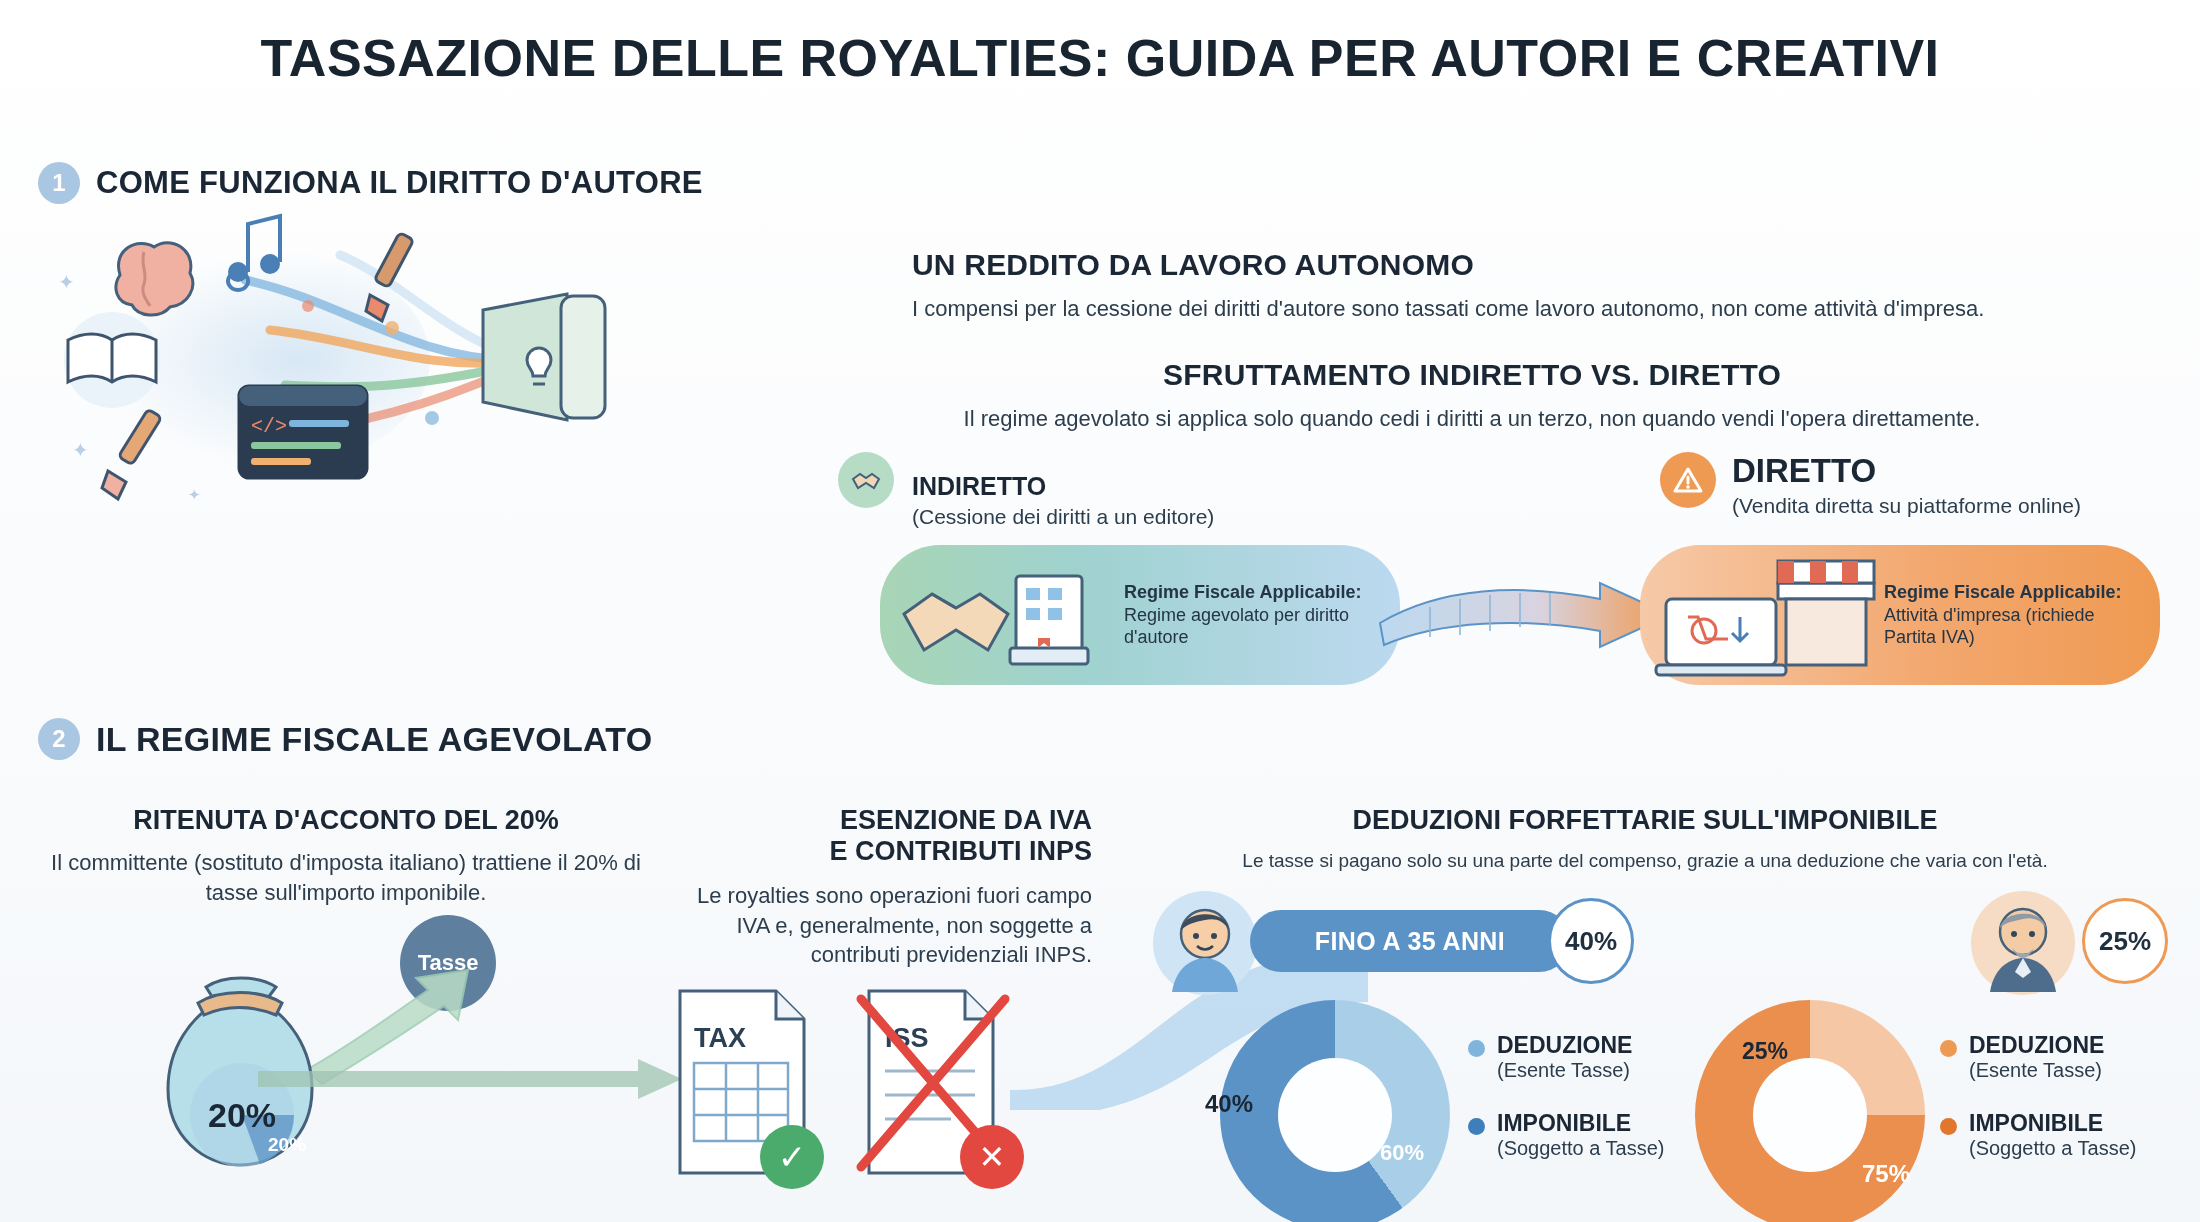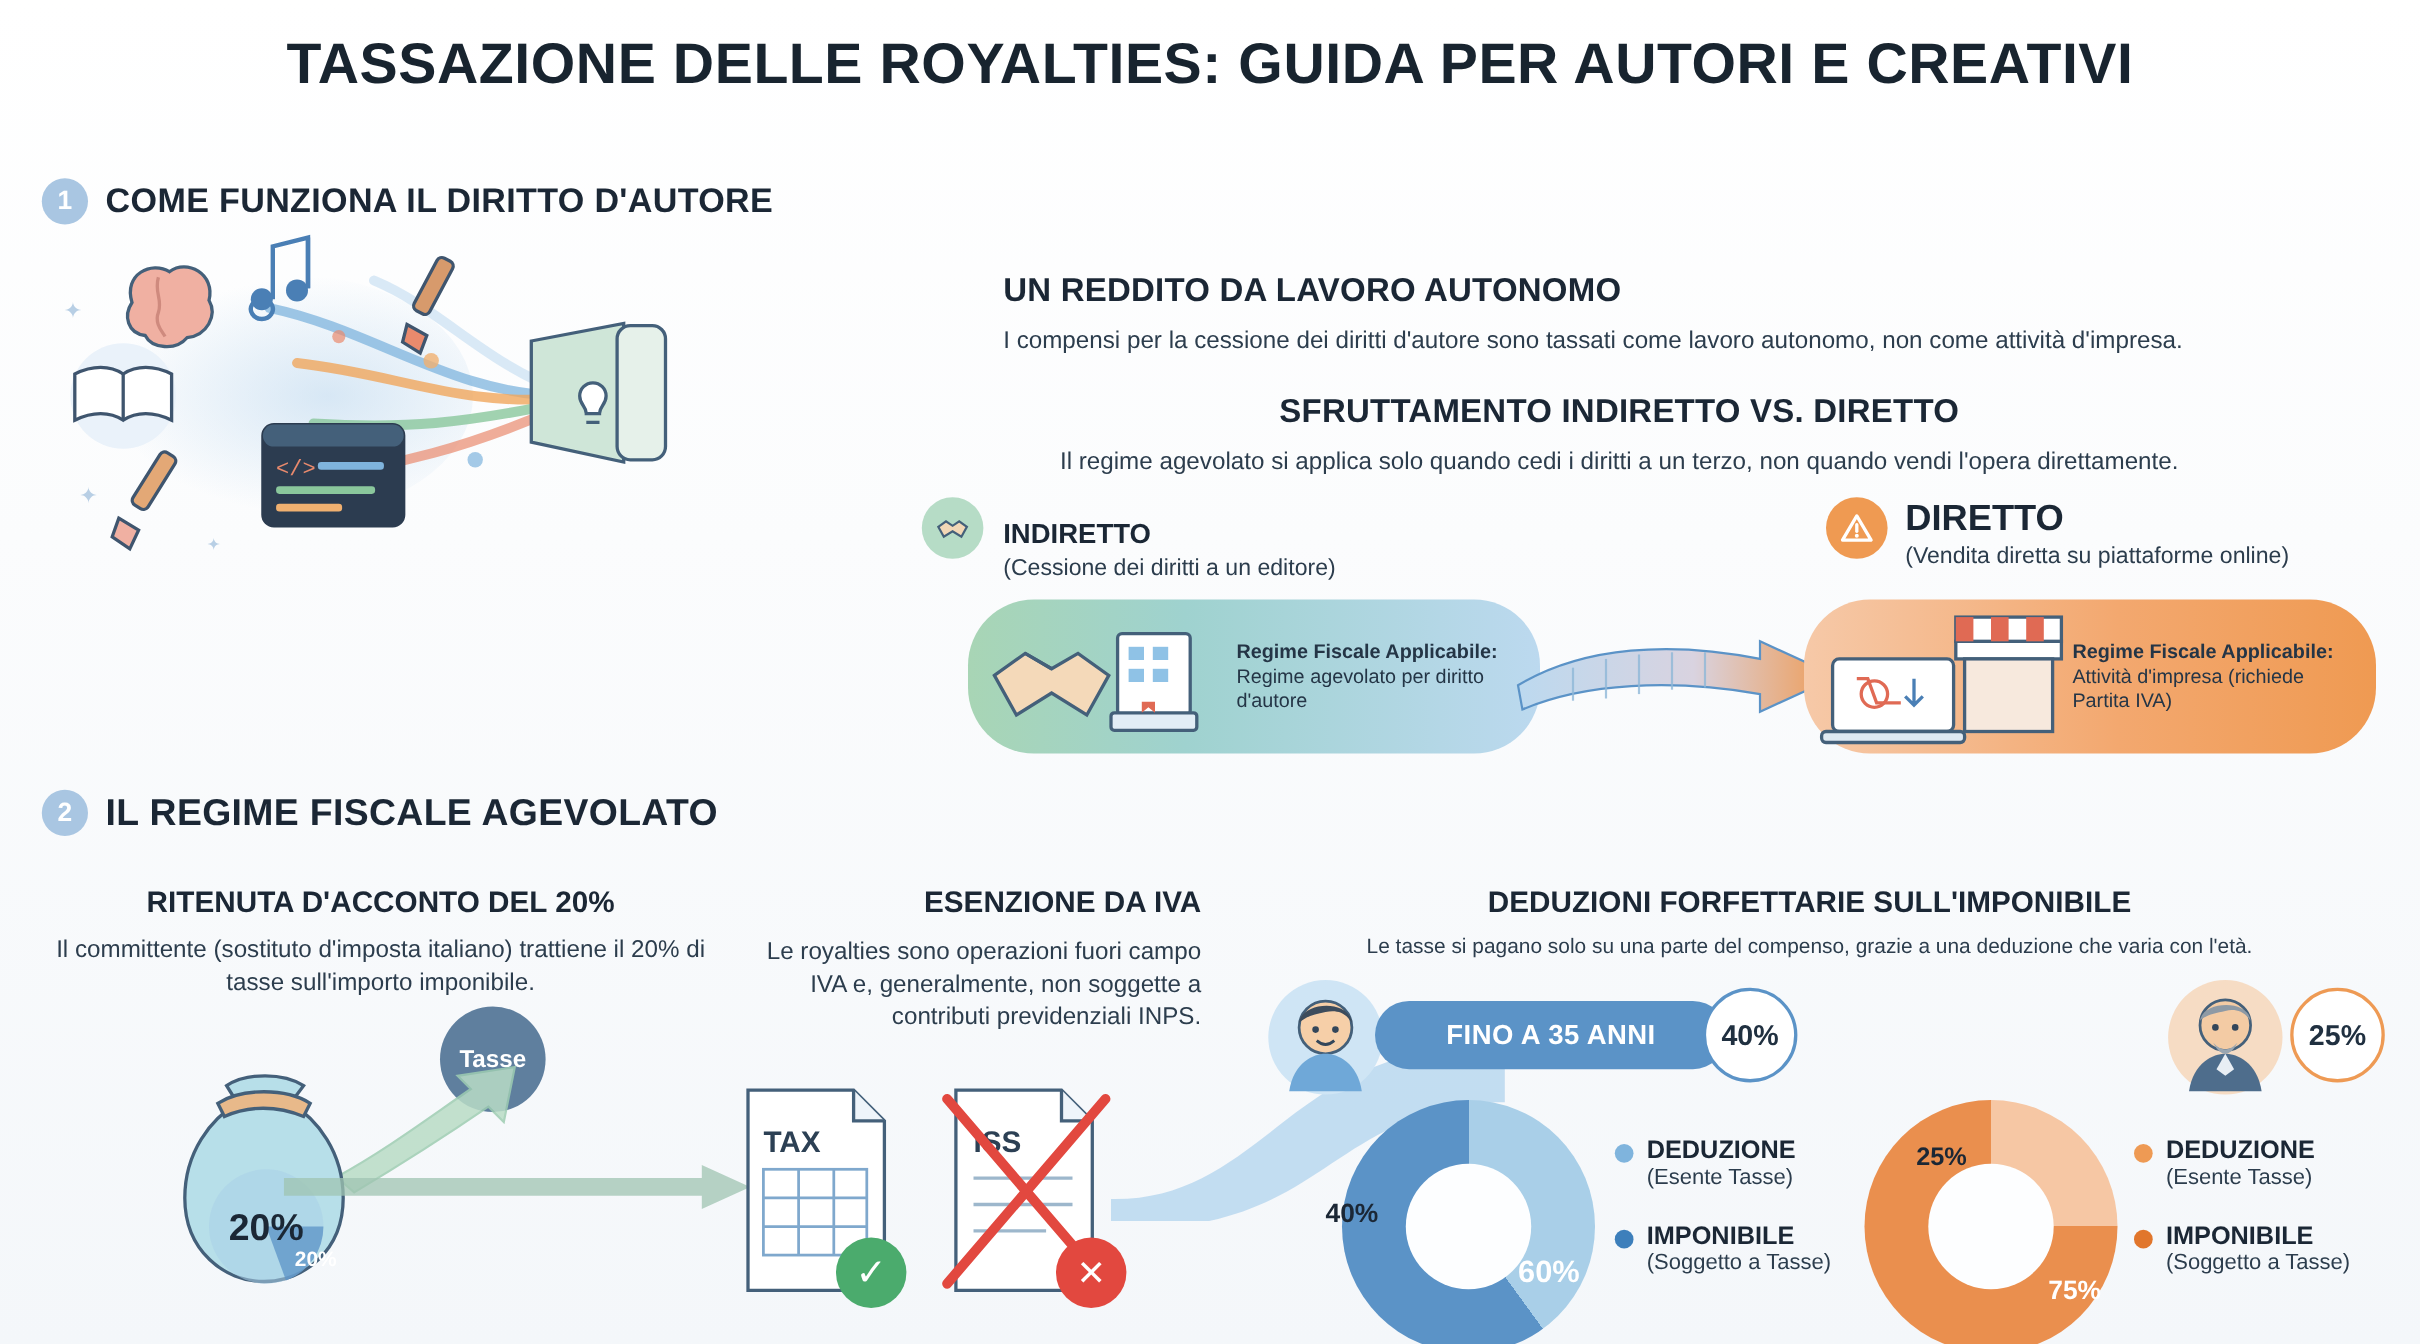--- a/index.html
+++ b/index.html
@@ -282,20 +282,21 @@
     <text x="98" y="162" font-size="34" font-weight="bold" fill="#1b2735" font-family="Liberation Sans, sans-serif">20%</text>
     <text x="158" y="186" font-size="19" font-weight="bold" fill="#ffffff" font-family="Liberation Sans, sans-serif">20%</text>
   </svg>
 
   <svg width="430" height="50" style="position:absolute; left:258px; top:1055px;">
     <path d="M0 16 L380 16 L380 4 L424 24 L380 44 L380 32 L0 32 Z" fill="#9fc4b2" opacity=".75"></path>
   </svg>
 
   <div class="abs" style="left:672px; top:805px; width:420px; text-align:right;">
     <div class="h3">ESENZIONE DA IVA</div>
+    <div class="h3">E CONTRIBUTI INPS</div>
     <div class="body" style="margin-top:14px;">Le royalties sono operazioni fuori campo IVA e, generalmente, non soggette a contributi previdenziali INPS.</div>
   </div>
 
   <svg width="150" height="210" style="position:absolute; left:672px; top:985px;">
     <path d="M8 6 H104 L132 34 V188 H8 Z" fill="#ffffff" stroke="#44607a" stroke-width="3"></path>
     <path d="M104 6 V34 H132" fill="#eef4fa" stroke="#44607a" stroke-width="3"></path>
     <text x="22" y="62" font-size="27" font-weight="bold" fill="#2c4054" font-family="Liberation Sans, sans-serif">TAX</text>
     <rect x="22" y="78" width="94" height="78" fill="none" stroke="#7fa8cd" stroke-width="2.5"></rect>
     <line x1="22" y1="104" x2="116" y2="104" stroke="#7fa8cd" stroke-width="2.5"></line>
     <line x1="22" y1="130" x2="116" y2="130" stroke="#7fa8cd" stroke-width="2.5"></line>
@@ -341,21 +342,21 @@
     </svg>
   </div>
   <div class="cap-pill" style="left:1250px; top:910px; width:320px; height:62px; background:#5b93c7;">FINO A 35 ANNI</div>
   <div class="pct-circle" style="left:1548px; top:898px; width:86px; height:86px; border:3px solid #5b93c7;">40%</div>
 
   <div class="donut" style="left:1220px; top:1000px; width:230px; height:230px;
        background: conic-gradient(#a9cfe8 0deg 144deg, #5b93c7 144deg 360deg);">
     <div class="donut-hole" style="left:58px; top:58px; width:114px; height:114px;"></div>
   </div>
   <div class="small-label" style="left:1205px; top:1090px; color:#1b2735; font-size:24px;">40%</div>
-  <div class="small-label" style="left:1380px; top:1140px; color:#ffffff; font-size:28px;">60%</div>
+  <div class="small-label" style="left:1380px; top:1140px; color:#ffffff; font-size:22px;">60%</div>
 
   <div class="abs" style="left:1468px; top:1032px;">
     <div style="display:flex; align-items:flex-start; gap:12px;">
       <span class="legend-dot" style="background:#7fb4dd; margin-top:8px;"></span>
       <div>
         <div style="font-size:23px; font-weight:800; color:#1b2735;">DEDUZIONE</div>
         <div style="font-size:20px; color:#2c3d4d;">(Esente Tasse)</div>
       </div>
     </div>
     <div style="display:flex; align-items:flex-start; gap:12px; margin-top:28px;">

